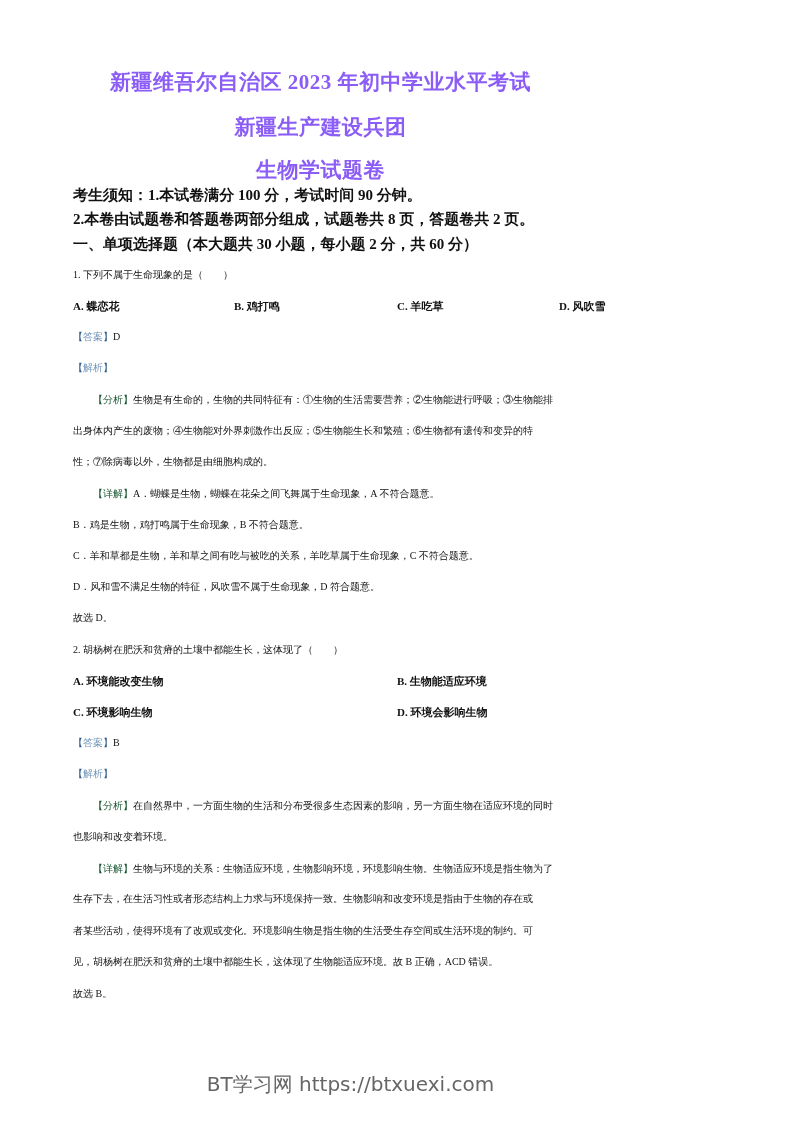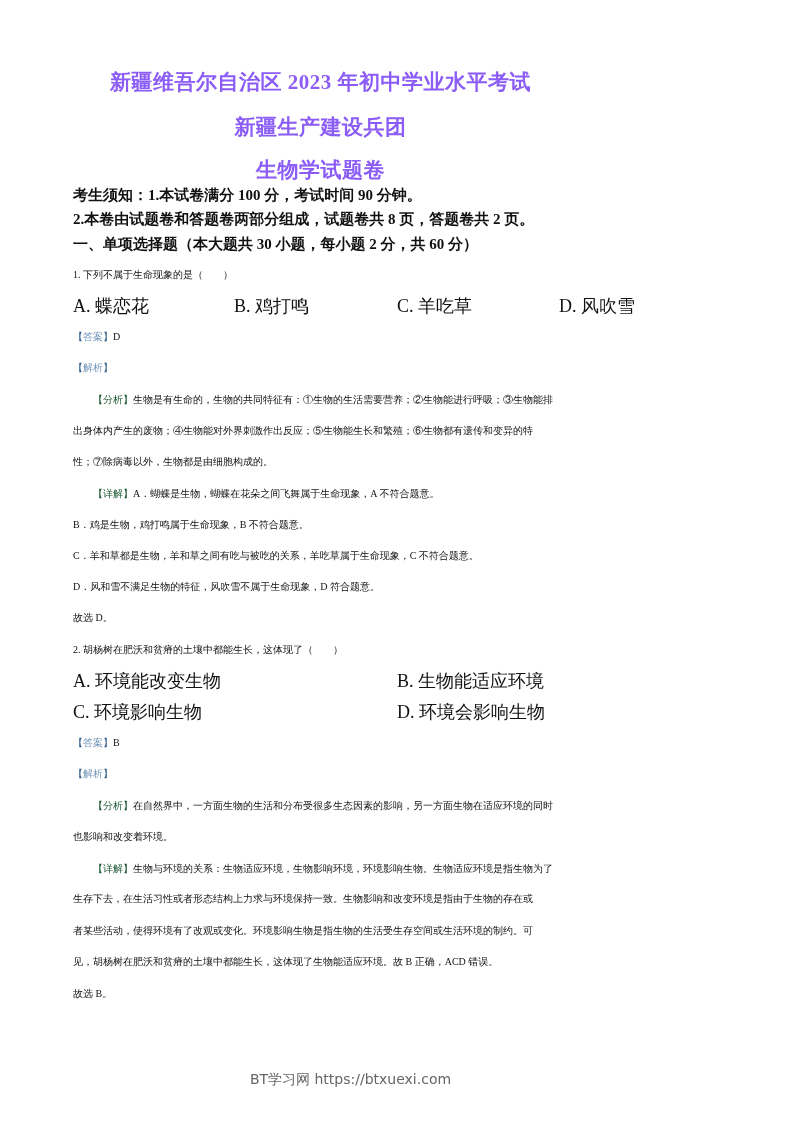--- a/index.html
+++ b/index.html
@@ -6,26 +6,26 @@
   body { width: 793px; height: 1122px; position: relative; overflow: hidden;
          font-family: "Liberation Serif", "DejaVu Serif", serif; color: #111; }
   .page { position: absolute; left: 0; top: 0; width: 793px; height: 1122px; }
   .title { position: absolute; left: 0; width: 641px; text-align: center;
            font-weight: bold; color: #8b5cf6; letter-spacing: 0.5px; }
   .t1 { top: 68px; font-size: 21px; }
   .t2 { top: 113px; font-size: 21px; font-family: Liberation Mono, monospace; }
   .t3 { top: 156px; font-size: 21px; }
   .line { position: absolute; left: 73px; white-space: nowrap; font-size: 10px; line-height: 18px; }
   .bold { font-weight: bold; font-size: 15px; }
-  .opt { position: absolute; white-space: nowrap; font-size: 18px; line-height: 18px; }
+  .opt { position: absolute; white-space: nowrap; font-size: 11px; line-height: 18px; font-weight: bold; }
   .bracket-blue { color: #2d5b8a; }
   .bracket-blue .lbl { color: #6f93b8; }
   .bracket-black { color: #14532d; margin-left: 20px; }
   .footer { position: absolute; top: 1071px; left: 0; width: 701px; text-align: center;
-            font-family: "DejaVu Sans", "Liberation Sans", sans-serif; font-size: 14px; color: #666; }
+            font-family: "DejaVu Sans", "Liberation Sans", sans-serif; font-size: 20px; color: #666; }
 </style>
 </head>
 <body>
 
 <div class="page">
 
   <div class="title t1">新疆维吾尔自治区 2023 年初中学业水平考试</div>
   <div class="title t2">新疆生产建设兵团</div>
   <div class="title t3">生物学试题卷</div>
 

